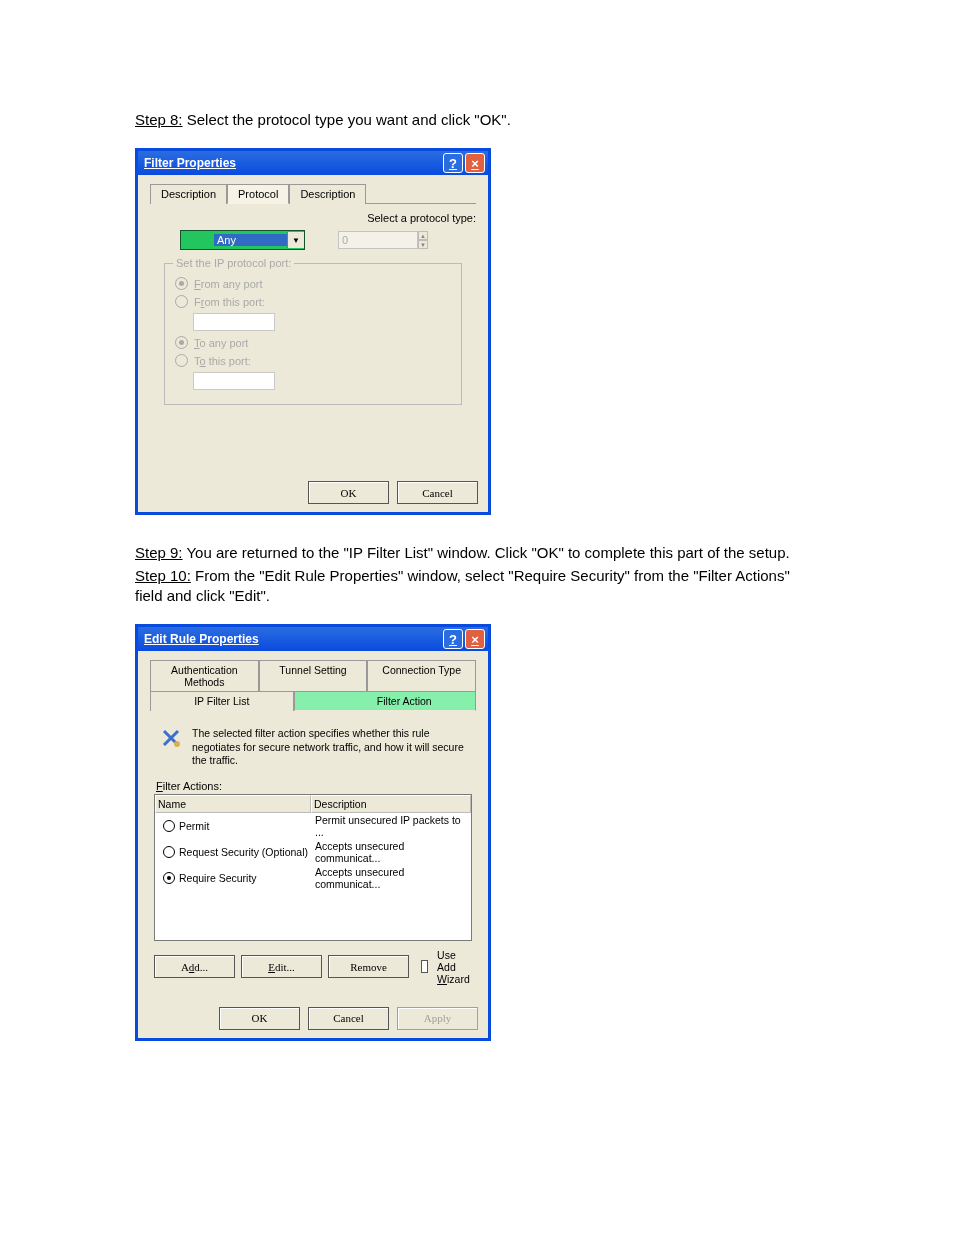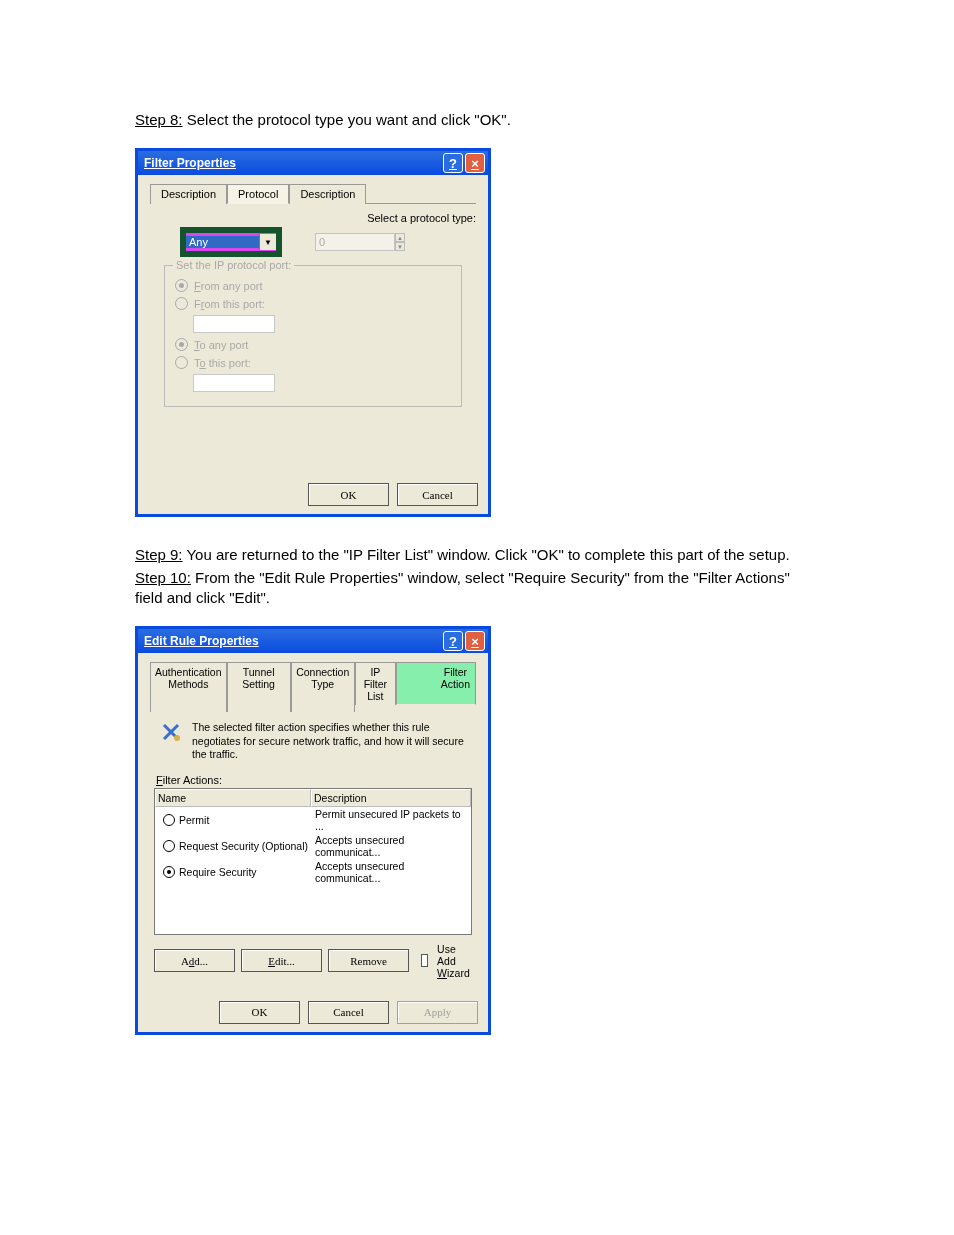--- a/index.html
+++ b/index.html
@@ -68,34 +68,35 @@
     border-bottom: none;
     margin-right: 0;
     position: relative;
     top: 1px;
     font-size: 11px;
   }
   .tab.active {
     background: #f6f3e6;
     border-bottom: 1px solid #f6f3e6;
   }
-  .tab-stack2 { display:flex; flex-direction:row; }
+  .tab-stack2 { display:flex; flex-direction:column; }
   .tab-stack2 .tabrow { border-bottom:none; margin-bottom:0; }
   .tab-stack2 .tabrow + .tabrow { border-bottom:1px solid #999; margin-bottom:6px;}
   .tab-stack2 .tab { flex:1; text-align:center; padding:3px 4px; font-size:10.5px;}
   .tab-stack2 .tab.active { background:#86efac; border-bottom:1px solid #ece9d8;padding-left:43px; }
 
   
   .f1-label { margin: 4px 0 3px 18px; text-align: right; }
   .select {
     display:inline-flex; align-items:center;
     width: 90px; height:18px;
-    background:#d946ef; border:6px solid #14532d;
+    background:#22c55e; border:1px solid #14532d;
     margin-left: 30px;
     font-size: 11px;
+    padding-left: 33px;
   }
   .select .sel-text {
     flex:1; padding:0 3px;
     background:#316ac5; color:#fff;
   }
   .select .sel-arrow {
     width:16px; height:16px;
     background:#ece9d8; border-left:1px solid #7a7a7a;
     display:flex;align-items:center;justify-content:center;
     font-size:8px; color:#000;

